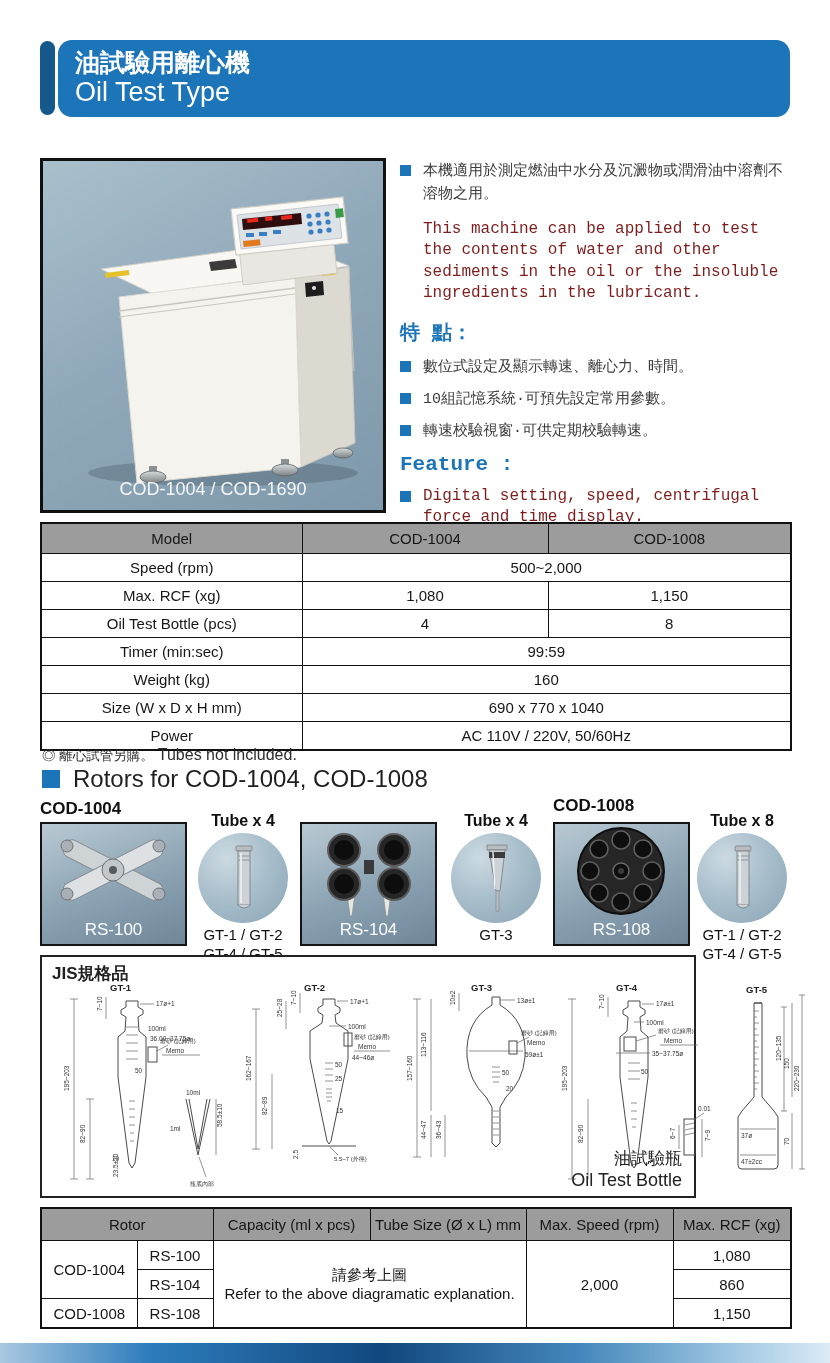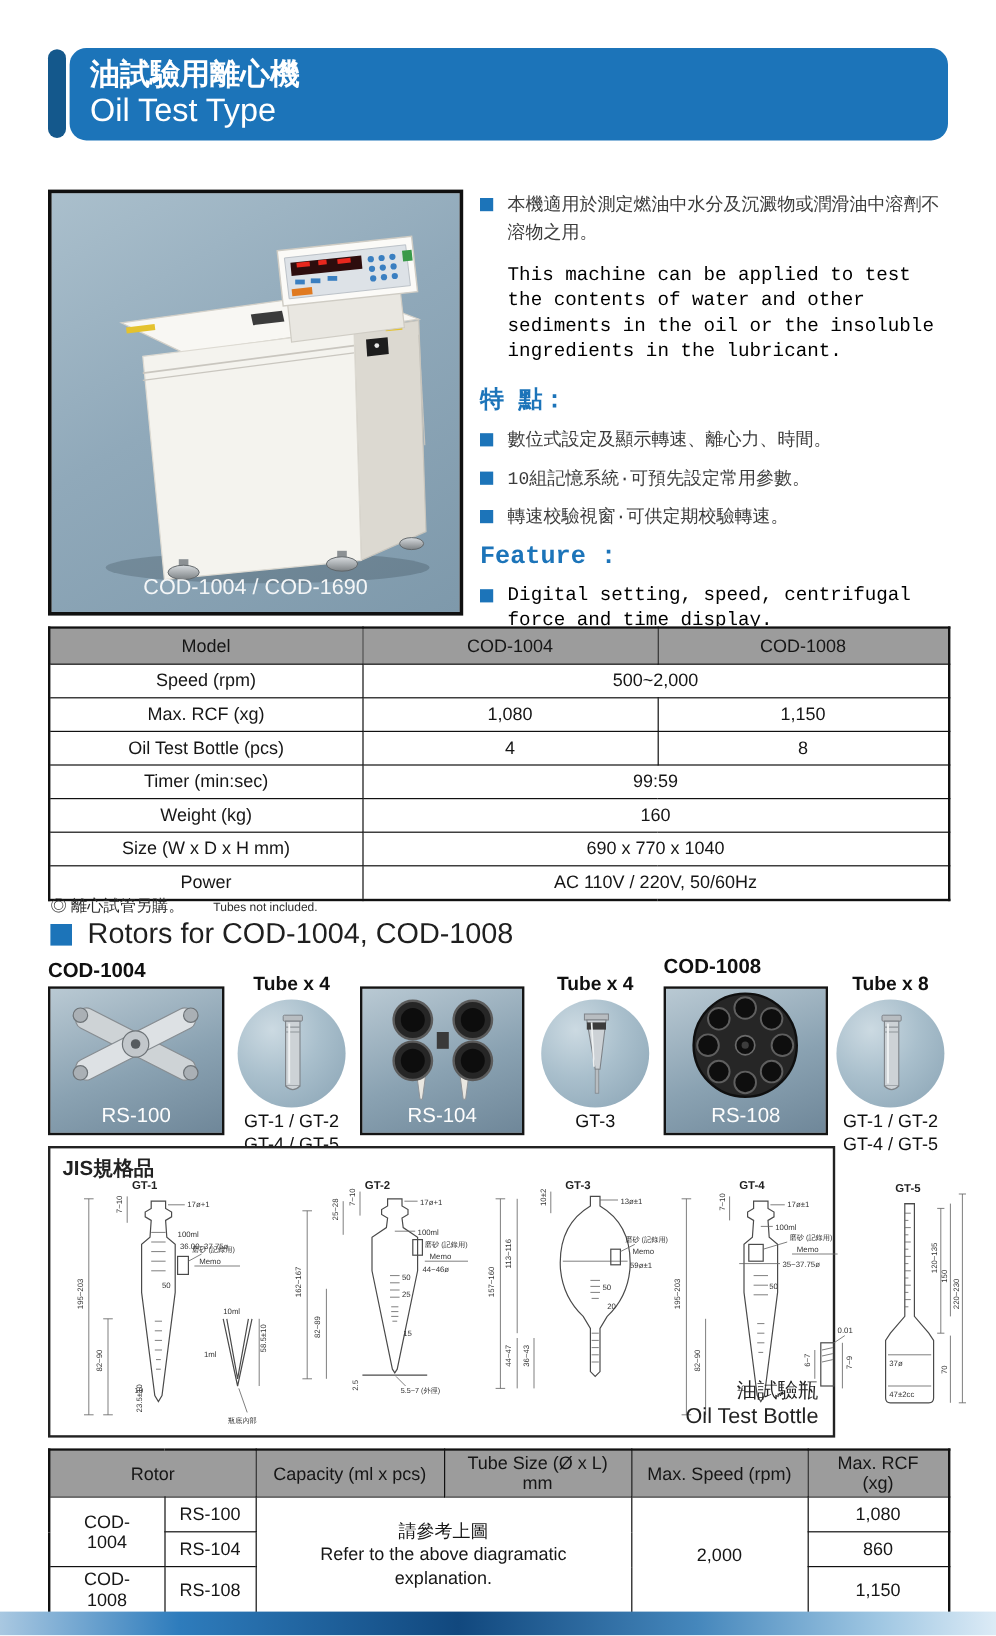--- a/index.html
+++ b/index.html
@@ -13,40 +13,40 @@
   .banner .en{font-size:27px;font-weight:normal;line-height:1.15;}
   
   .photo{position:absolute;left:40px;top:158px;width:346px;height:355px;border:3px solid #101010;box-sizing:border-box;
          background:linear-gradient(150deg,#aabfcc 0%,#90a9ba 45%,#7e99ab 100%);}
   .photo .caption{position:absolute;left:0;right:0;bottom:10px;text-align:center;color:#f4f6f7;font-size:18px;}
   
   .info{position:absolute;left:400px;top:160px;width:392px;font-family:Liberation Mono, monospace;}
   .bullet-row{display:flex;margin-bottom:12px;}
   .sq{flex:none;width:11px;height:11px;background:#1c74b9;margin:5px 12px 0 0;}
   .zh-text{font-size:15px;line-height:1.55;color:#3c3c3c;}
-  .en-text{font-size:16px;line-height:1.35;color:#000000;}
+  .en-text{font-size:16px;line-height:1.35;color:#7f1d1d;}
   .para-en{margin:10px 0 14px 23px;}
   .sec-title{font-size:20px;font-weight:bold;color:#1c74b9;margin:8px 0 10px 0;}
   .feat-zh .bullet-row{margin-bottom:9px;}
   .feat-en .bullet-row{margin-bottom:6px;}
   
   table.tbl{border-collapse:collapse;table-layout:fixed;position:absolute;background:#fff;border:2px solid #111;}
   .tbl td,.tbl th{border:1px solid #111;text-align:center;vertical-align:middle;font-size:15px;color:#161616;
-                  padding:2px 12px;overflow:hidden;}
+                  padding:2px 0;overflow:hidden;}
   .tbl th{background:#9c9c9c;font-weight:normal;}
   .spec-tbl{left:40px;top:522px;width:750px;}
   .spec-tbl th{height:25px;}
   .spec-tbl td{height:23px;}
   .rotor-tbl{left:40px;top:1207px;width:750px;}
   .rotor-tbl th{height:27px;}
   .rotor-tbl td{height:24px;}
   .refer-cell div{line-height:1.3;}
   
   .note{position:absolute;left:42px;top:746px;font-size:13.5px;color:#2e2e2e;}
-  .note .en{font-size:10px;margin-left:24px;}
+  .note .en{font-size:16px;margin-left:4px;}
   
   .rotors-heading{position:absolute;left:42px;top:765px;font-size:24px;font-weight:normal;color:#1f1f1f;display:flex;align-items:center;}
   .rotors-heading .hsq{width:18px;height:18px;background:#1c74b9;margin-right:13px;}
   .grp-label{position:absolute;font-size:17px;font-weight:bold;color:#101010;}
   .tile{position:absolute;border:2px solid #141414;box-sizing:border-box;
         background:linear-gradient(160deg,#b9c9d3 0%,#8aa2b2 55%,#6f8799 100%);}
   .tile .rs-label{position:absolute;left:0;right:0;bottom:4px;text-align:center;color:#fdfdfd;font-size:17px;}
   .tubebox{position:absolute;text-align:center;}
   .tube-count{font-size:16px;color:#101010;font-weight:bold;}
   .oval{width:90px;height:90px;border-radius:50%;margin:3px auto 0 auto;

